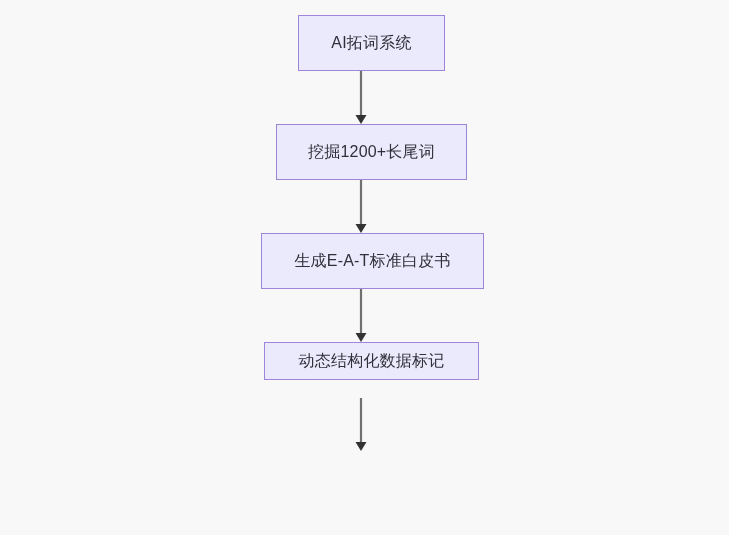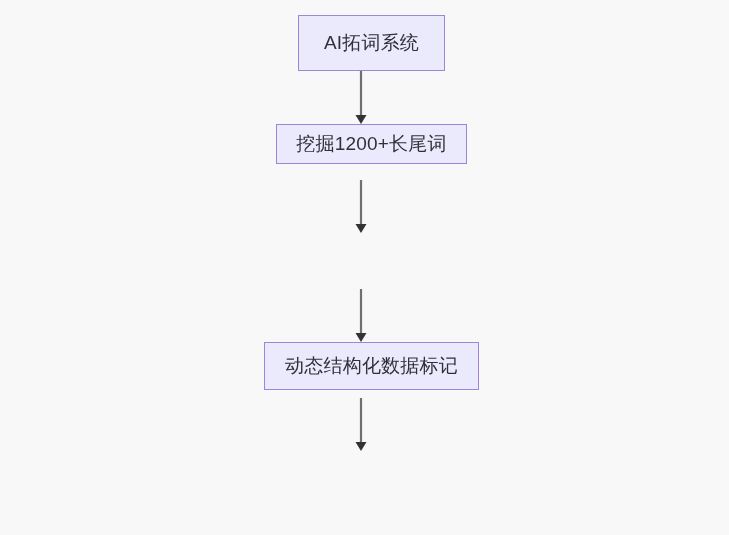--- a/index.html
+++ b/index.html
@@ -22,21 +22,21 @@
     position: absolute;
     box-sizing: border-box;
     background: #ebeafc;
     border: 1.6px solid #9d86d9;
     display: flex;
     align-items: center;
     justify-content: center;
   }
   .node-label {
     color: #30303a;
-    font-size: 19px;
+    font-size: 16px;
     line-height: 1.2;
     letter-spacing: 0.2px;
     white-space: nowrap;
     user-select: none;
   }
   .connector {
     position: absolute;
     width: 20px;
     pointer-events: none;
   }
@@ -69,19 +69,22 @@
     </div>
     <div class="connector" style="left: 351px; top: 398px; height: 53px;">
       <svg width="20" height="53" viewBox="0 0 20 53">
         <line x1="10" y1="0" x2="10" y2="44" stroke="#707070" stroke-width="2.2"></line>
         <polygon points="4.5,44 15.5,44 10,53" fill="#333333"></polygon>
       </svg>
     </div>
     <div class="node" style="left: 298px; top: 15px; width: 147px; height: 56px; background: rgb(235, 234, 252); border-color: rgb(157, 134, 217);">
       <span class="node-label" style="color: rgb(48, 48, 58);">AI拓词系统</span>
     </div>
-    <div class="node" style="left: 276px; top: 124px; width: 191px; height: 40px; background: rgb(235, 234, 252); border-color: rgb(157, 134, 217);">
+    <div class="node" style="left: 276px; top: 124px; width: 191px; height: 56px; background: rgb(235, 234, 252); border-color: rgb(157, 134, 217);">
       <span class="node-label" style="color: rgb(48, 48, 58);">挖掘1200+长尾词</span>
     </div>
-    <div class="node" style="left: 264px; top: 342px; width: 215px; height: 48px; background: rgb(235, 234, 252); border-color: rgb(157, 134, 217);">
+    <div class="node" style="left: 261px; top: 233px; width: 223px; height: 56px; background: rgb(235, 234, 252); border-color: rgb(157, 134, 217);">
+      <span class="node-label" style="color: rgb(48, 48, 58);">生成E-A-T标准白皮书</span>
+    </div>
+    <div class="node" style="left: 264px; top: 342px; width: 215px; height: 38px; background: rgb(235, 234, 252); border-color: rgb(157, 134, 217);">
       <span class="node-label" style="color: rgb(48, 48, 58);">动态结构化数据标记</span>
     </div>
   </div>
 
 </body></html>

